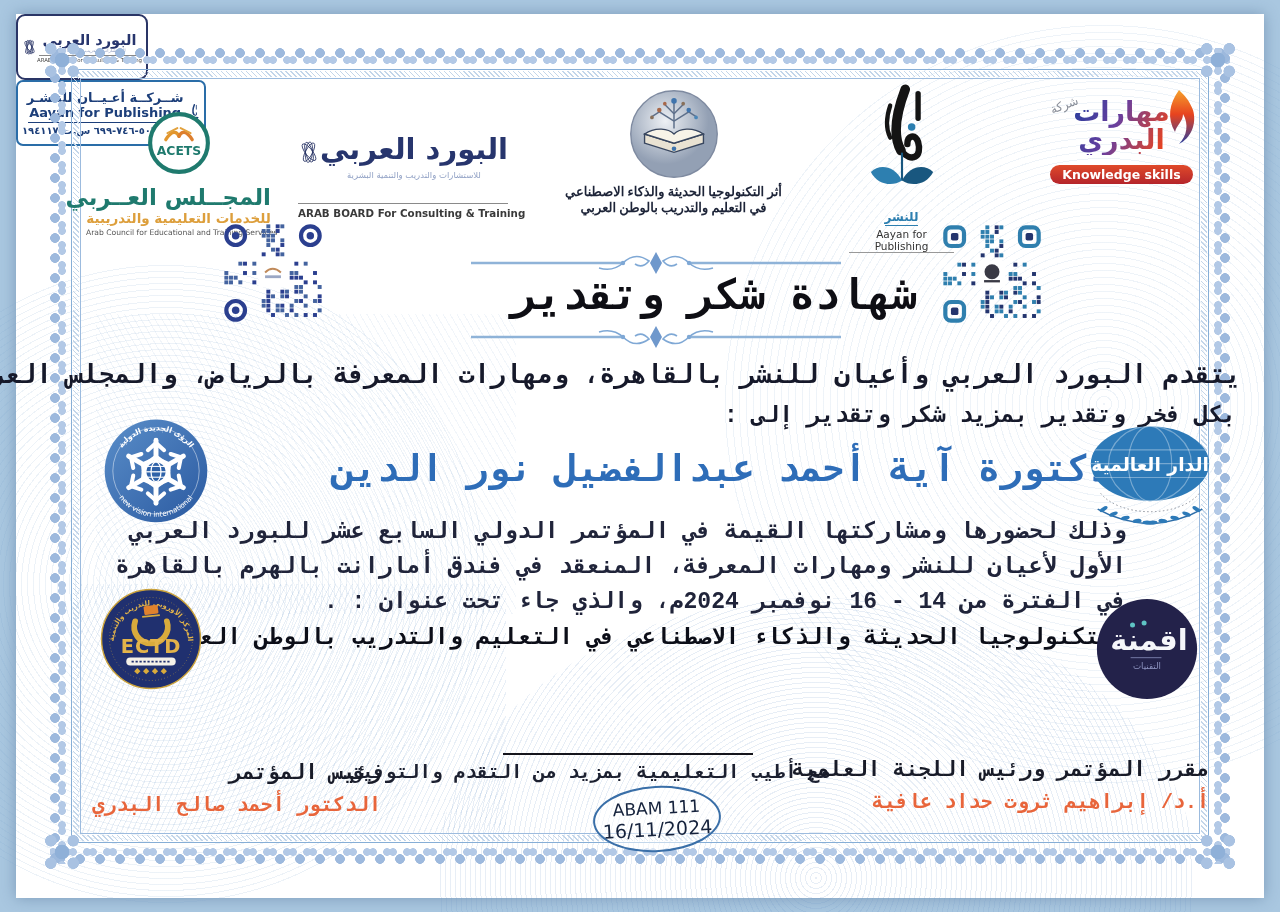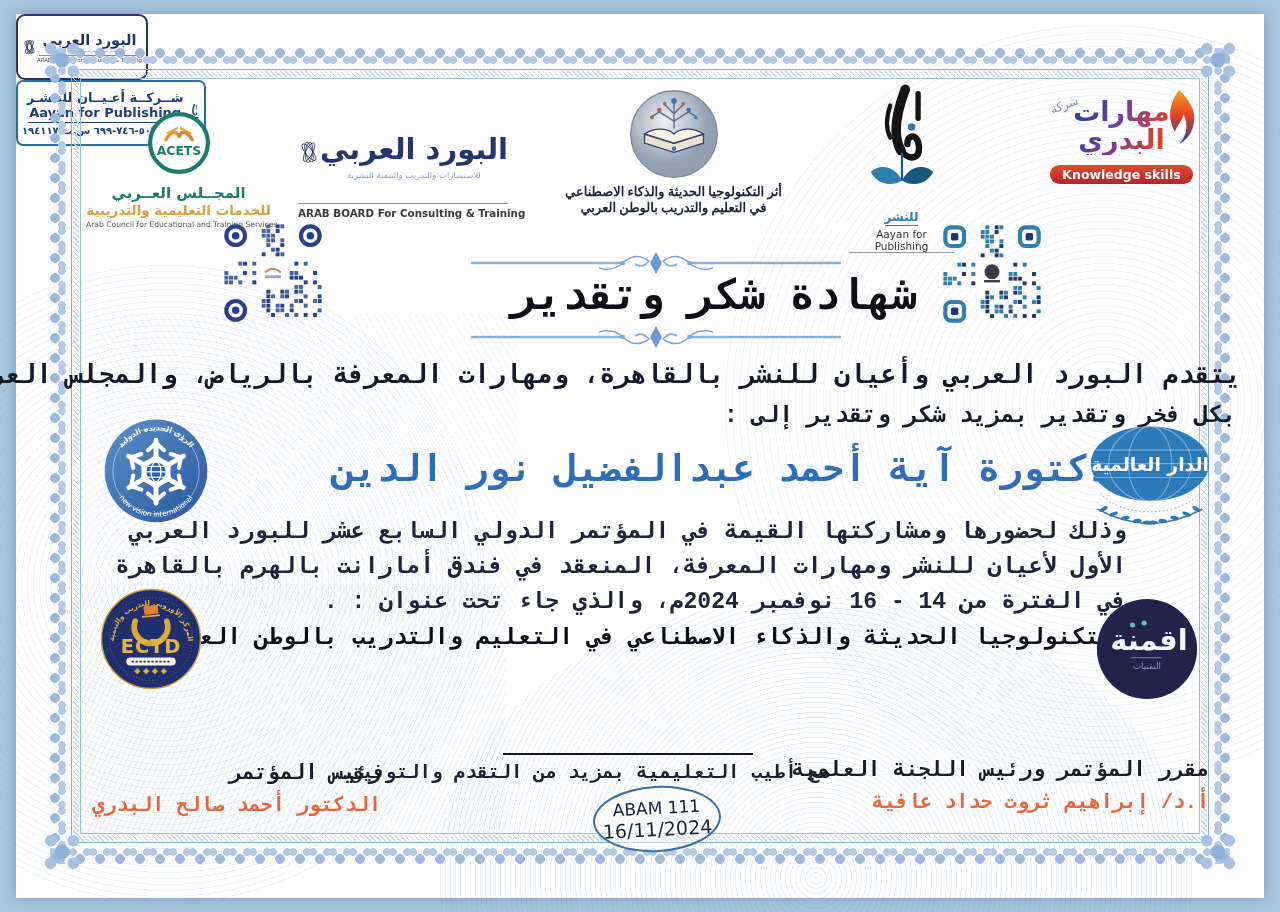--- a/index.html
+++ b/index.html
@@ -61,21 +61,21 @@
       color:#0e0e14;letter-spacing:1px;}
   #intro1{left:55px;width:1170px;top:345px;font-size:26px;font-weight:bold;color:var(--text-dark,#16192a);}
   #intro2{left:60px;width:1160px;top:387px;font-size:23px;font-weight:bold;color:var(--text-dark,#16192a);}
   #recipient{left:140px;width:1000px;top:433px;font-size:37px;font-weight:bold;color:var(--recipient-blue,#2e6db8);}
   #para{left:170px;width:940px;top:503px;font-size:23px;font-weight:bold;color:#20243a;}
   #para .pline{margin-bottom:7px;}
   #conf-title{left:100px;width:1080px;top:609px;font-size:23px;font-weight:800;color:#0c0e18;}
   
   .logo-cap{color:#555;}
   #acets{left:70px;top:96px;width:185px;text-align:center;}
-  #acets .a-title{font-size:15px;font-weight:bold;color:var(--teal-brand,#1f7a6e);margin-top:4px;}
+  #acets .a-title{font-size:23px;font-weight:bold;color:var(--teal-brand,#1f7a6e);margin-top:4px;}
   #acets .a-sub{font-size:13.5px;font-weight:bold;color:var(--gold-brand,#dd9f3c);}
   #acets .a-cap{font-size:7.6px;margin-top:2px;}
   #abhead{left:282px;top:92px;width:210px;}
   #abhead .row{display:flex;align-items:flex-start;}
   #abhead .ab-title{font-size:29px;font-weight:bold;color:var(--navy-brand,#27356d);line-height:1.05;margin-top:28px;}
   #abhead .ab-sub{font-size:8.5px;color:#93a3c6;margin-top:6px;text-align:center;}
   #abhead .ab-line{border-top:1px solid #8a8a8a;margin:5px 0 3px;}
   #abhead .ab-cap{font-size:10.3px;color:#3a3a3a;text-align:center;font-weight:bold;}
   #emblem{left:525px;top:74px;width:265px;text-align:center;}
   #emblem .e-line{font-size:13px;font-weight:bold;color:#1d2438;line-height:1.25;font-family:Liberation Serif, serif;}

